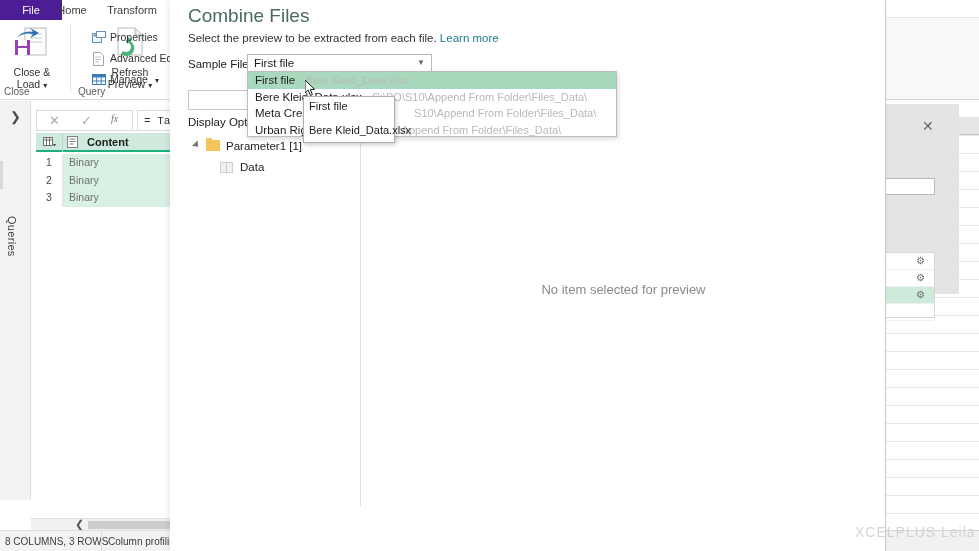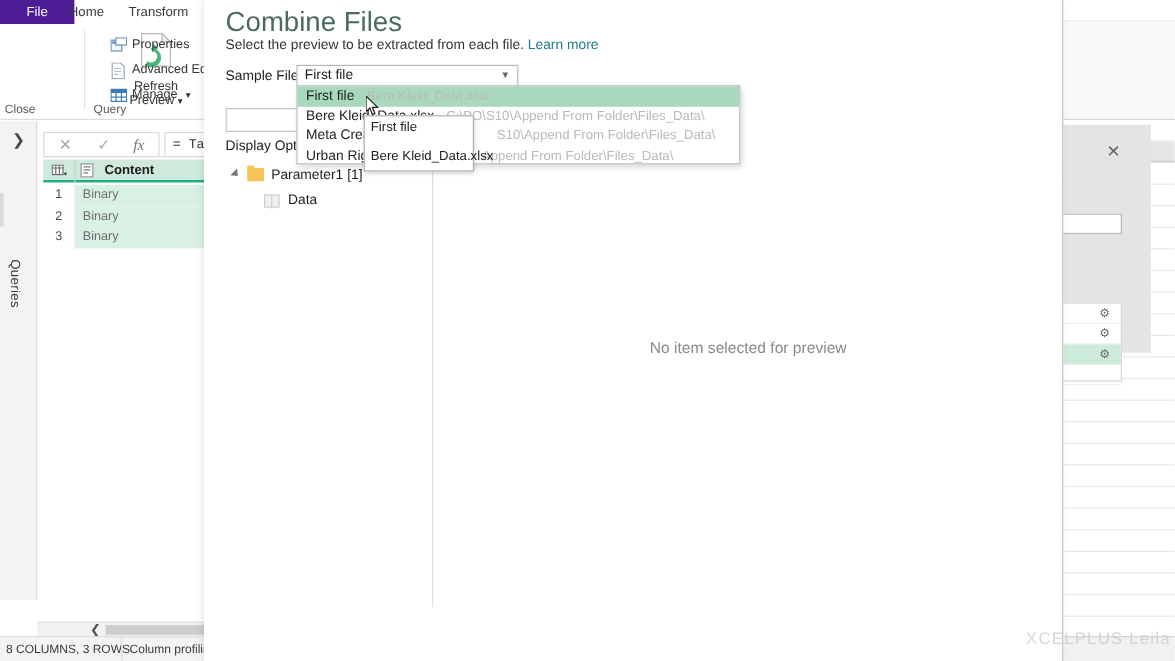--- a/index.html
+++ b/index.html
@@ -146,21 +146,21 @@
     position:absolute; left:36px; top:110px; width:850px; height:21px;
     background:#ffffff; border-bottom:1px solid #e4e4e4;
   }
   .fbar .fbox {
     position:absolute; left:0; top:0; width:97px; height:21px;
     border:1px solid #dadada; background:#fff;
   }
   .fbar .ic {
     position:absolute; top:2px; font-size:13px; color:#a9a9a9;
   }
-  .fbar .fx { font-style:italic; font-family:"Liberation Serif", serif; font-size:13px; color:#777; }
+  .fbar .fx { font-style:italic; font-family:"Liberation Serif", serif; font-size:10px; color:#777; }
   .fbar .ftext {
     position:absolute; left:101px; top:0; width:748px; height:21px;
     border:1px solid #dadada; background:#fff;
     font-family:"Liberation Mono", monospace; font-size:11px;
     color:#333; padding:4px 0 0 6px; overflow:hidden; white-space:nowrap;
   }
   
   .dgrid { position:absolute; left:36px; top:133px; width:850px; height:367px; }
   .dg-head {
     position:absolute; left:0; top:0; width:850px; height:19px;
@@ -205,21 +205,21 @@
   .pq-status .vsep { position:absolute; top:0; width:1px; height:21px; background:#dcdcdc; }
 
   
   #dialog {
     position:absolute; left:170px; top:0; width:716px; height:551px;
     background:#ffffff; border-right:1px solid #c8c8c8;
     box-shadow:-2px 0 6px rgba(0,0,0,0.08);
   }
   .dlg-title {
     position:absolute; left:18px; top:5px;
-    font-size:23px; color:#4a6b5e; font-weight:normal;
+    font-size:19px; color:#4a6b5e; font-weight:normal;
   }
   .dlg-sub {
     position:absolute; left:18px; top:32px; font-size:11.5px; color:#333;
   }
   .dlg-sub a { color:#1f7a8c; text-decoration:none; }
   .lbl-sample {
     position:absolute; left:18px; top:58px; font-size:11.5px; color:#222;
   }
   .combo {
     position:absolute; left:77px; top:54px; width:185px; height:18px;
@@ -407,20 +407,34 @@
 
   <div class="pq-tabbar">
     <div class="pq-tab file">File</div>
     <div class="pq-tab home">Home</div>
     <div class="pq-tab transform">Transform</div>
     <div class="pq-tab add">A</div>
   </div>
 
   <div class="pq-ribbon">
 
+    <div class="big-btn" style="left:4px; top:6px;">
+      <svg width="40" height="40" viewBox="0 0 40 40" style="margin:0 auto; display:block;">
+        <rect x="13" y="2" width="21" height="27" fill="#fdfdfd" stroke="#b9b9b9"></rect>
+        <line x1="18" y1="8" x2="30" y2="8" stroke="#c9c9c9"></line>
+        <line x1="18" y1="12" x2="30" y2="12" stroke="#c9c9c9"></line>
+        <line x1="18" y1="16" x2="30" y2="16" stroke="#c9c9c9"></line>
+        <path d="M4 12 q8 -8 17 -6 l-3 -4 l9 5 l-9 5 l3 -4 q-9 -2 -17 4 z" fill="#2b6fb0"></path>
+        <rect x="3" y="14" width="15" height="15" fill="#9b3fb5"></rect>
+        <rect x="6" y="14" width="9" height="6" fill="#ffffff"></rect>
+        <rect x="6" y="22" width="9" height="7" fill="#ffffff"></rect>
+      </svg>
+      <span class="lbl">Close &amp;</span>
+      <span class="lbl"><span>Load</span> <span style="font-size:8px;">▾</span></span>
+    </div>
     <div class="grp-label" style="left:4px; width:56px;">Close</div>
     <div class="grp-sep" style="left:70px;"></div>
 
     <div class="big-btn" style="left:78px; top:6px;margin-left:24px;">
       <svg width="40" height="40" viewBox="0 0 40 40" style="margin:0 auto; display:block;">
         <path d="M8 2 h17 l7 7 v20 h-24 z" fill="#ffffff" stroke="#b9b9b9"></path>
         <path d="M25 2 v7 h7 z" fill="#ececec" stroke="#b9b9b9"></path>
         <path d="M16 14 a8 8 0 1 1 -5 14 l2 -3 a5 5 0 1 0 3 -9 z" fill="#49b57c"></path>
         <path d="M17 10 l5 4 l-5 4 z" fill="#49b57c"></path>
       </svg>

